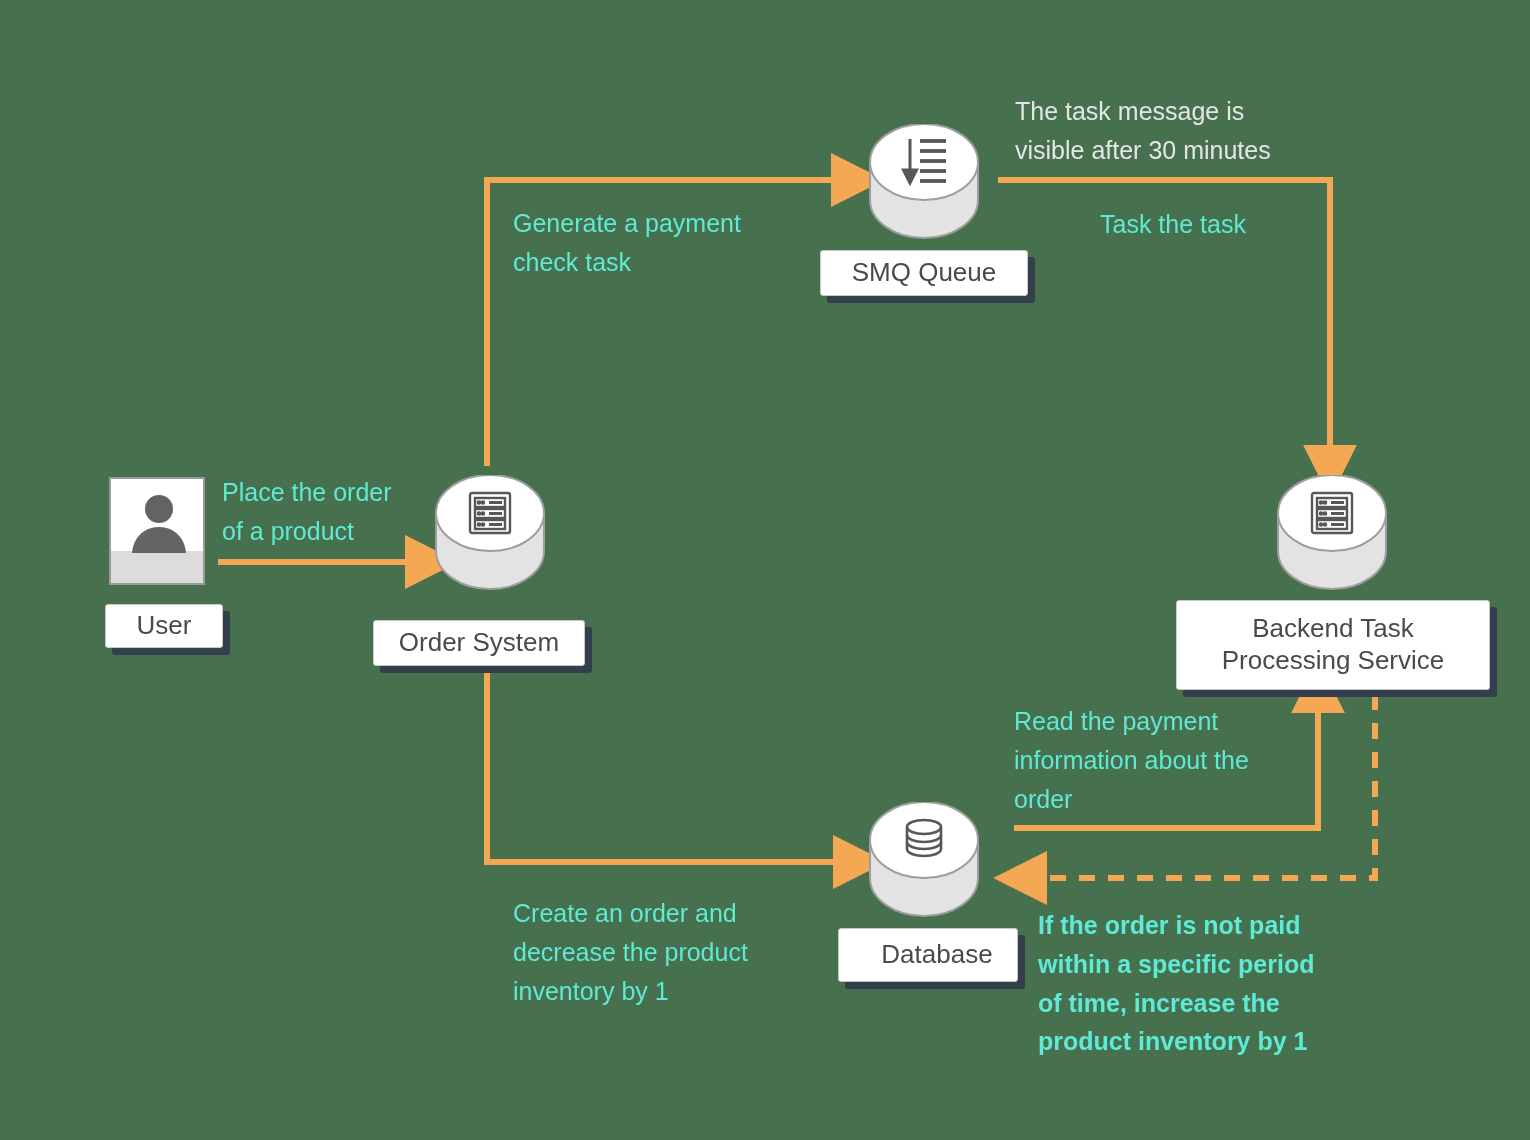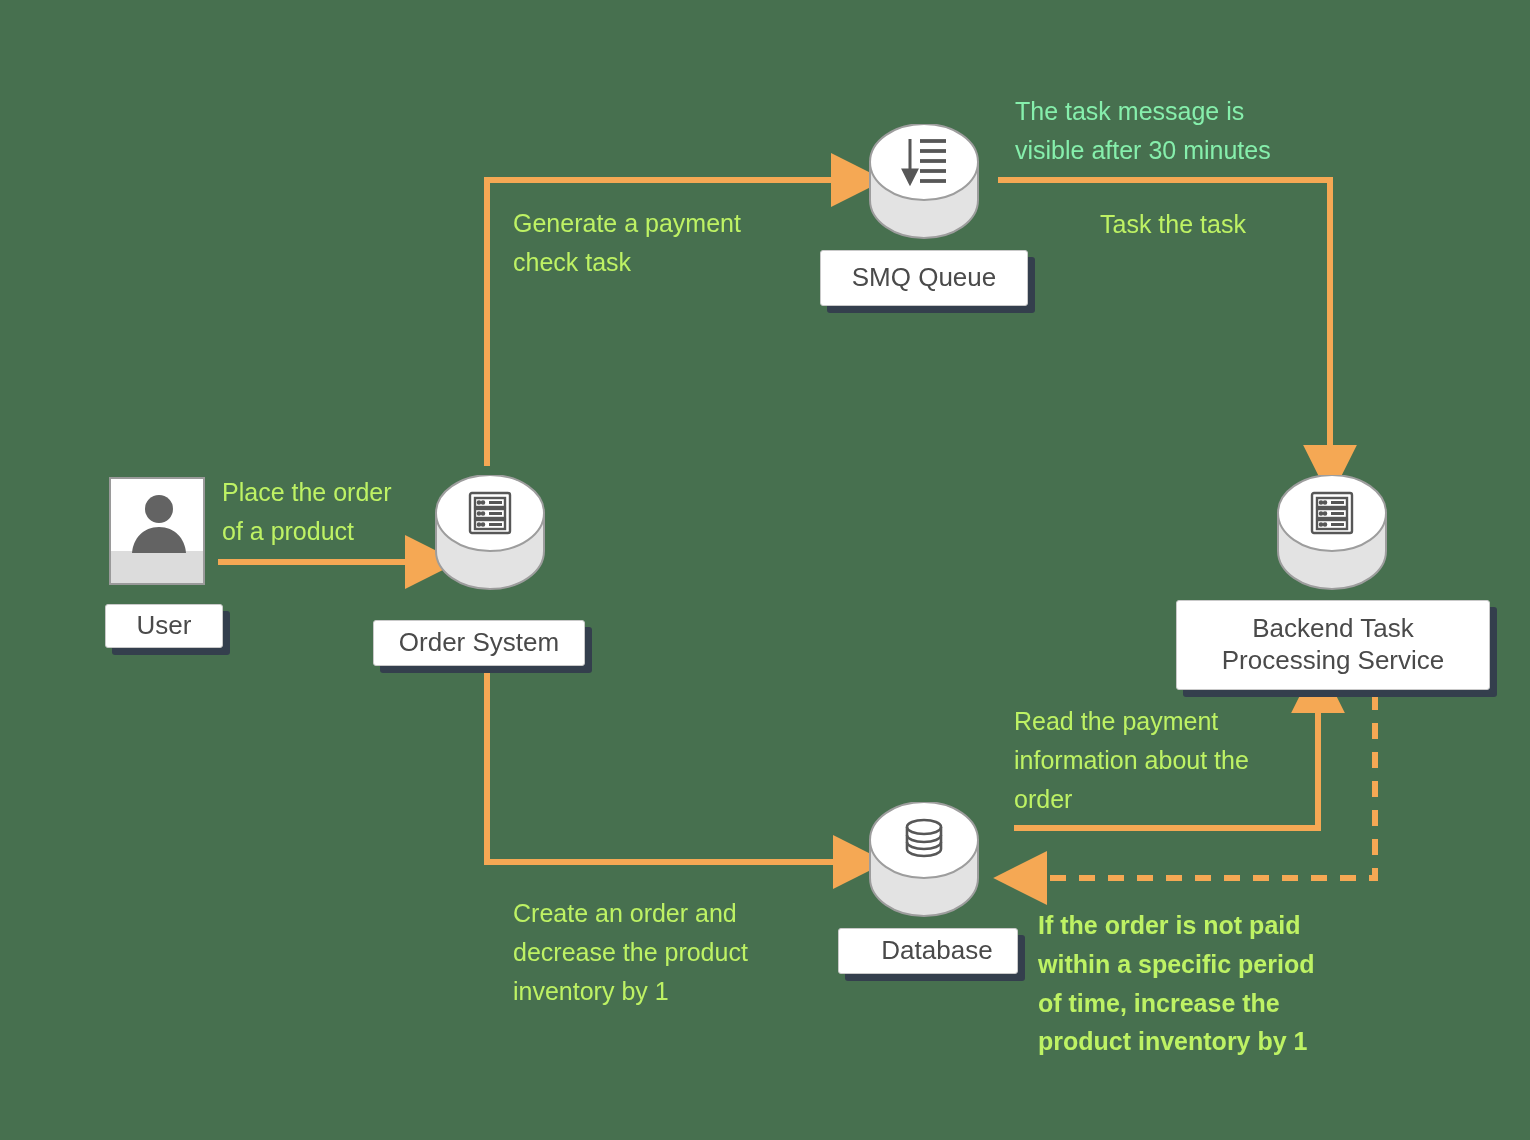--- a/index.html
+++ b/index.html
@@ -68,26 +68,26 @@
     font-size: 26px;
     line-height: 1.22;
     text-align: center;
     white-space: pre-line;
     padding: 0 14px;
   }
 
   
   .cap {
     position: absolute;
-    color: #bef264;
+    color: #5eead4;
     font-size: 25px;
     line-height: 1.55;
     white-space: pre-line;
   }
-  .cap.orange { color: #86efac; }
+  .cap.orange { color: #e5e5e5; }
 </style>
 </head>
 <body>
 
 <div id="stage">
 
   <svg id="edges" viewBox="0 0 1530 1140" width="1530" height="1140">
     <defs>
       <marker id="ah" markerWidth="9" markerHeight="9" refX="1.2" refY="4.5" orient="auto" markerUnits="strokeWidth">
         <path d="M0,0 L9,4.5 L0,9 z" fill="#f5a854"></path>
@@ -160,21 +160,21 @@
         <g stroke="#575757" stroke-width="3.8" stroke-linecap="butt">
           <line x1="18" y1="2" x2="44" y2="2"></line>
           <line x1="18" y1="12" x2="44" y2="12"></line>
           <line x1="18" y1="22" x2="44" y2="22"></line>
           <line x1="18" y1="32" x2="44" y2="32"></line>
           <line x1="18" y1="42" x2="44" y2="42"></line>
         </g>
       </g>
     </svg>
   </div>
-  <div class="plate" style="left:820px; top:250px; width:208px; height:56px;">SMQ Queue</div>
+  <div class="plate" style="left:820px; top:250px; width:208px; height:46px;">SMQ Queue</div>
 
   <div class="cyl" style="left:1274px; top:475px;">
     <svg viewBox="0 0 116 116" width="116" height="116">
       <path d="M4,38 L4,76 A54,38 0 0 0 112,76 L112,38 z" fill="#e3e3e3" stroke="#9d9d9d" stroke-width="2"></path>
       <ellipse cx="58" cy="38" rx="54" ry="38" fill="#ffffff" stroke="#9d9d9d" stroke-width="2"></ellipse>
       <g transform="translate(38,18)" fill="none" stroke="#575757" stroke-width="2.4">
         <rect x="0" y="0" width="40" height="40" rx="2"></rect>
         <rect x="5" y="5" width="30" height="9"></rect>
         <rect x="5" y="16" width="30" height="9"></rect>
         <rect x="5" y="27" width="30" height="9"></rect>
@@ -198,21 +198,21 @@
       <path d="M4,38 L4,76 A54,38 0 0 0 112,76 L112,38 z" fill="#e3e3e3" stroke="#9d9d9d" stroke-width="2"></path>
       <ellipse cx="58" cy="38" rx="54" ry="38" fill="#ffffff" stroke="#9d9d9d" stroke-width="2"></ellipse>
       <g fill="none" stroke="#575757" stroke-width="2.6">
         <ellipse cx="58" cy="25" rx="17" ry="7"></ellipse>
         <path d="M41,25 L41,47 A17,7 0 0 0 75,47 L75,25"></path>
         <path d="M41,33 A17,7 0 0 0 75,33"></path>
         <path d="M41,40 A17,7 0 0 0 75,40"></path>
       </g>
     </svg>
   </div>
-  <div class="plate" style="left:838px; top:928px; width:180px; height:46px;padding-left:32px;">Database</div>
+  <div class="plate" style="left:838px; top:928px; width:180px; height:54px;padding-left:32px;">Database</div>
 
   <div class="cap" style="left:222px; top:473px; width:230px;">Place the order
 of a product</div>
 
   <div class="cap" style="left:513px; top:204px; width:320px;">Generate a payment
 check task</div>
 
   <div class="cap" style="left:1100px; top:205px; width:260px;">Task the task</div>
 
   <div class="cap" style="left:513px; top:894px; width:330px;">Create an order and

